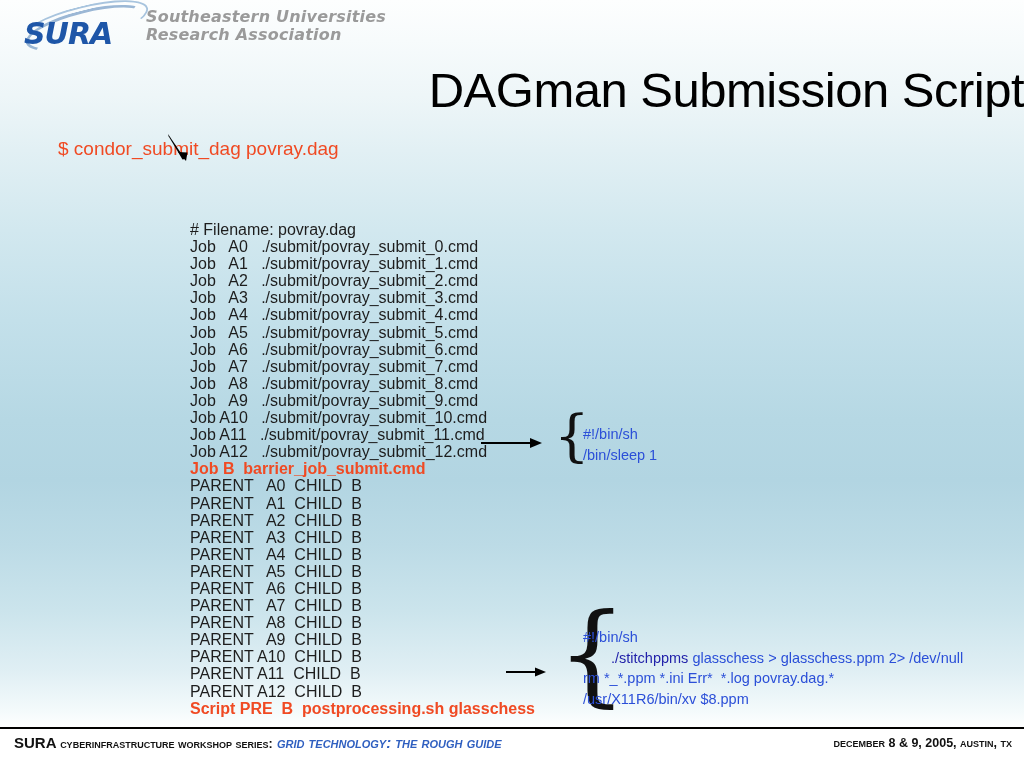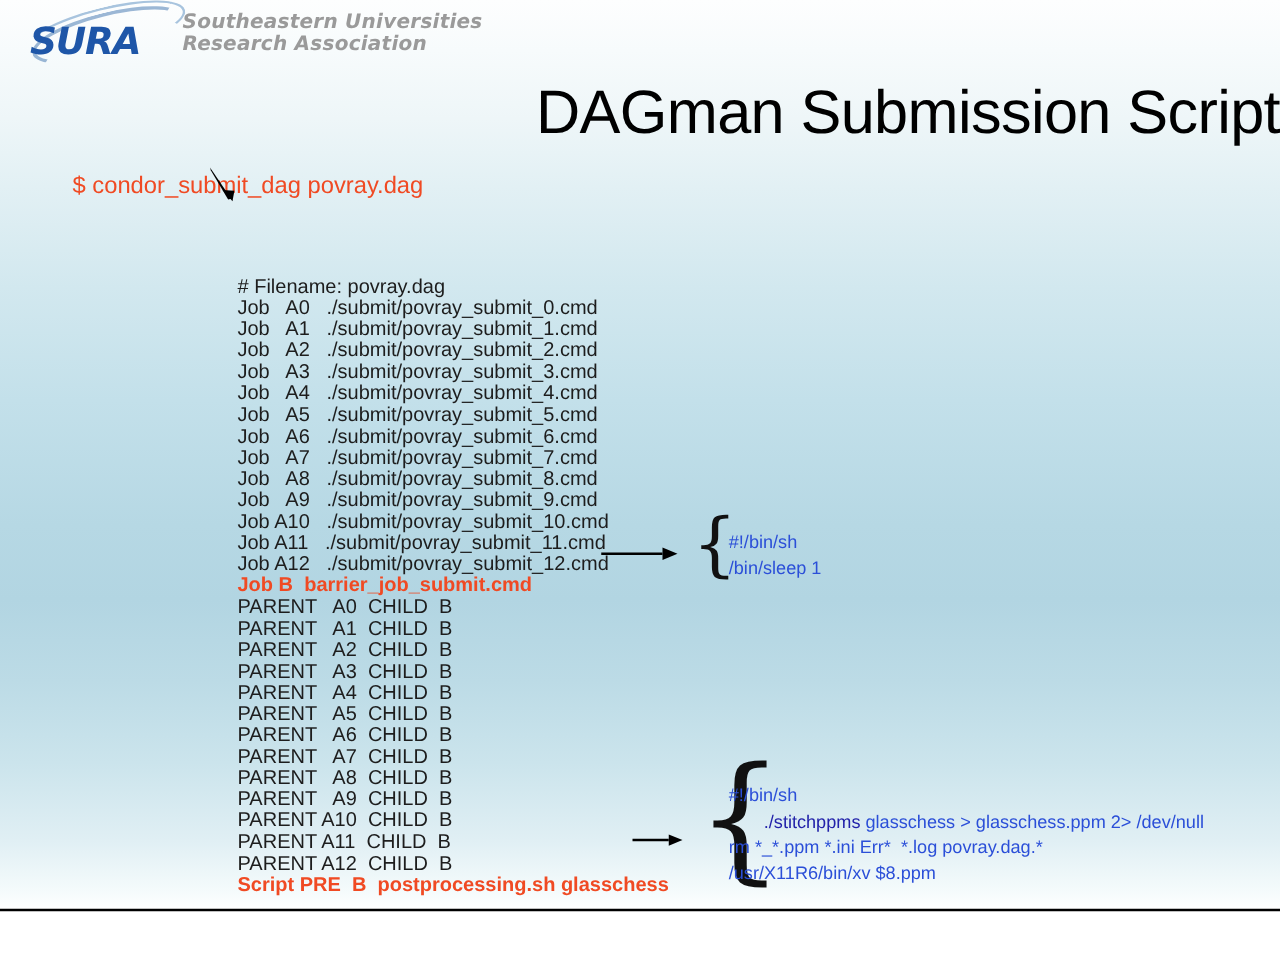--- a/index.html
+++ b/index.html
@@ -252,14 +252,22 @@
   <div class="callout" id="callout-2">
     <svg class="arrow-svg" style="left:0px; top:40px;" width="42" height="14" viewBox="0 0 42 14">
       <line x1="1" y1="7" x2="30" y2="7" stroke="#000000" stroke-width="2"></line>
       <path d="M30 2.5 L41 7 L30 11.5 Z" fill="#000000"></path>
     </svg>
     <div class="brace" style="left:52px; top:-26px; font-size:110px;">{</div>
     <div class="callout-text" style="left:78px; top:2px;"><div>#!/bin/sh</div><div><span class="navy">./stitchppms</span> glasschess &gt; glasschess.ppm 2&gt; /dev/null</div><div>rm *_*.ppm *.ini Err*  *.log povray.dag.*</div><div>/usr/X11R6/bin/xv $8.ppm</div></div>
   </div>
 
   <div id="footer-rule"></div>
+  <div id="footer">
+    <div id="footer-left">
+      <span>SURA</span>
+      <span class="sc">Cyberinfrastructure Workshop Series:</span>
+      <span id="footer-guide">Grid Technology: The Rough Guide</span>
+    </div>
+    <div id="footer-right">December 8 &amp; 9, 2005, Austin, TX</div>
+  </div>
 
 </div>
 
 </body></html>

